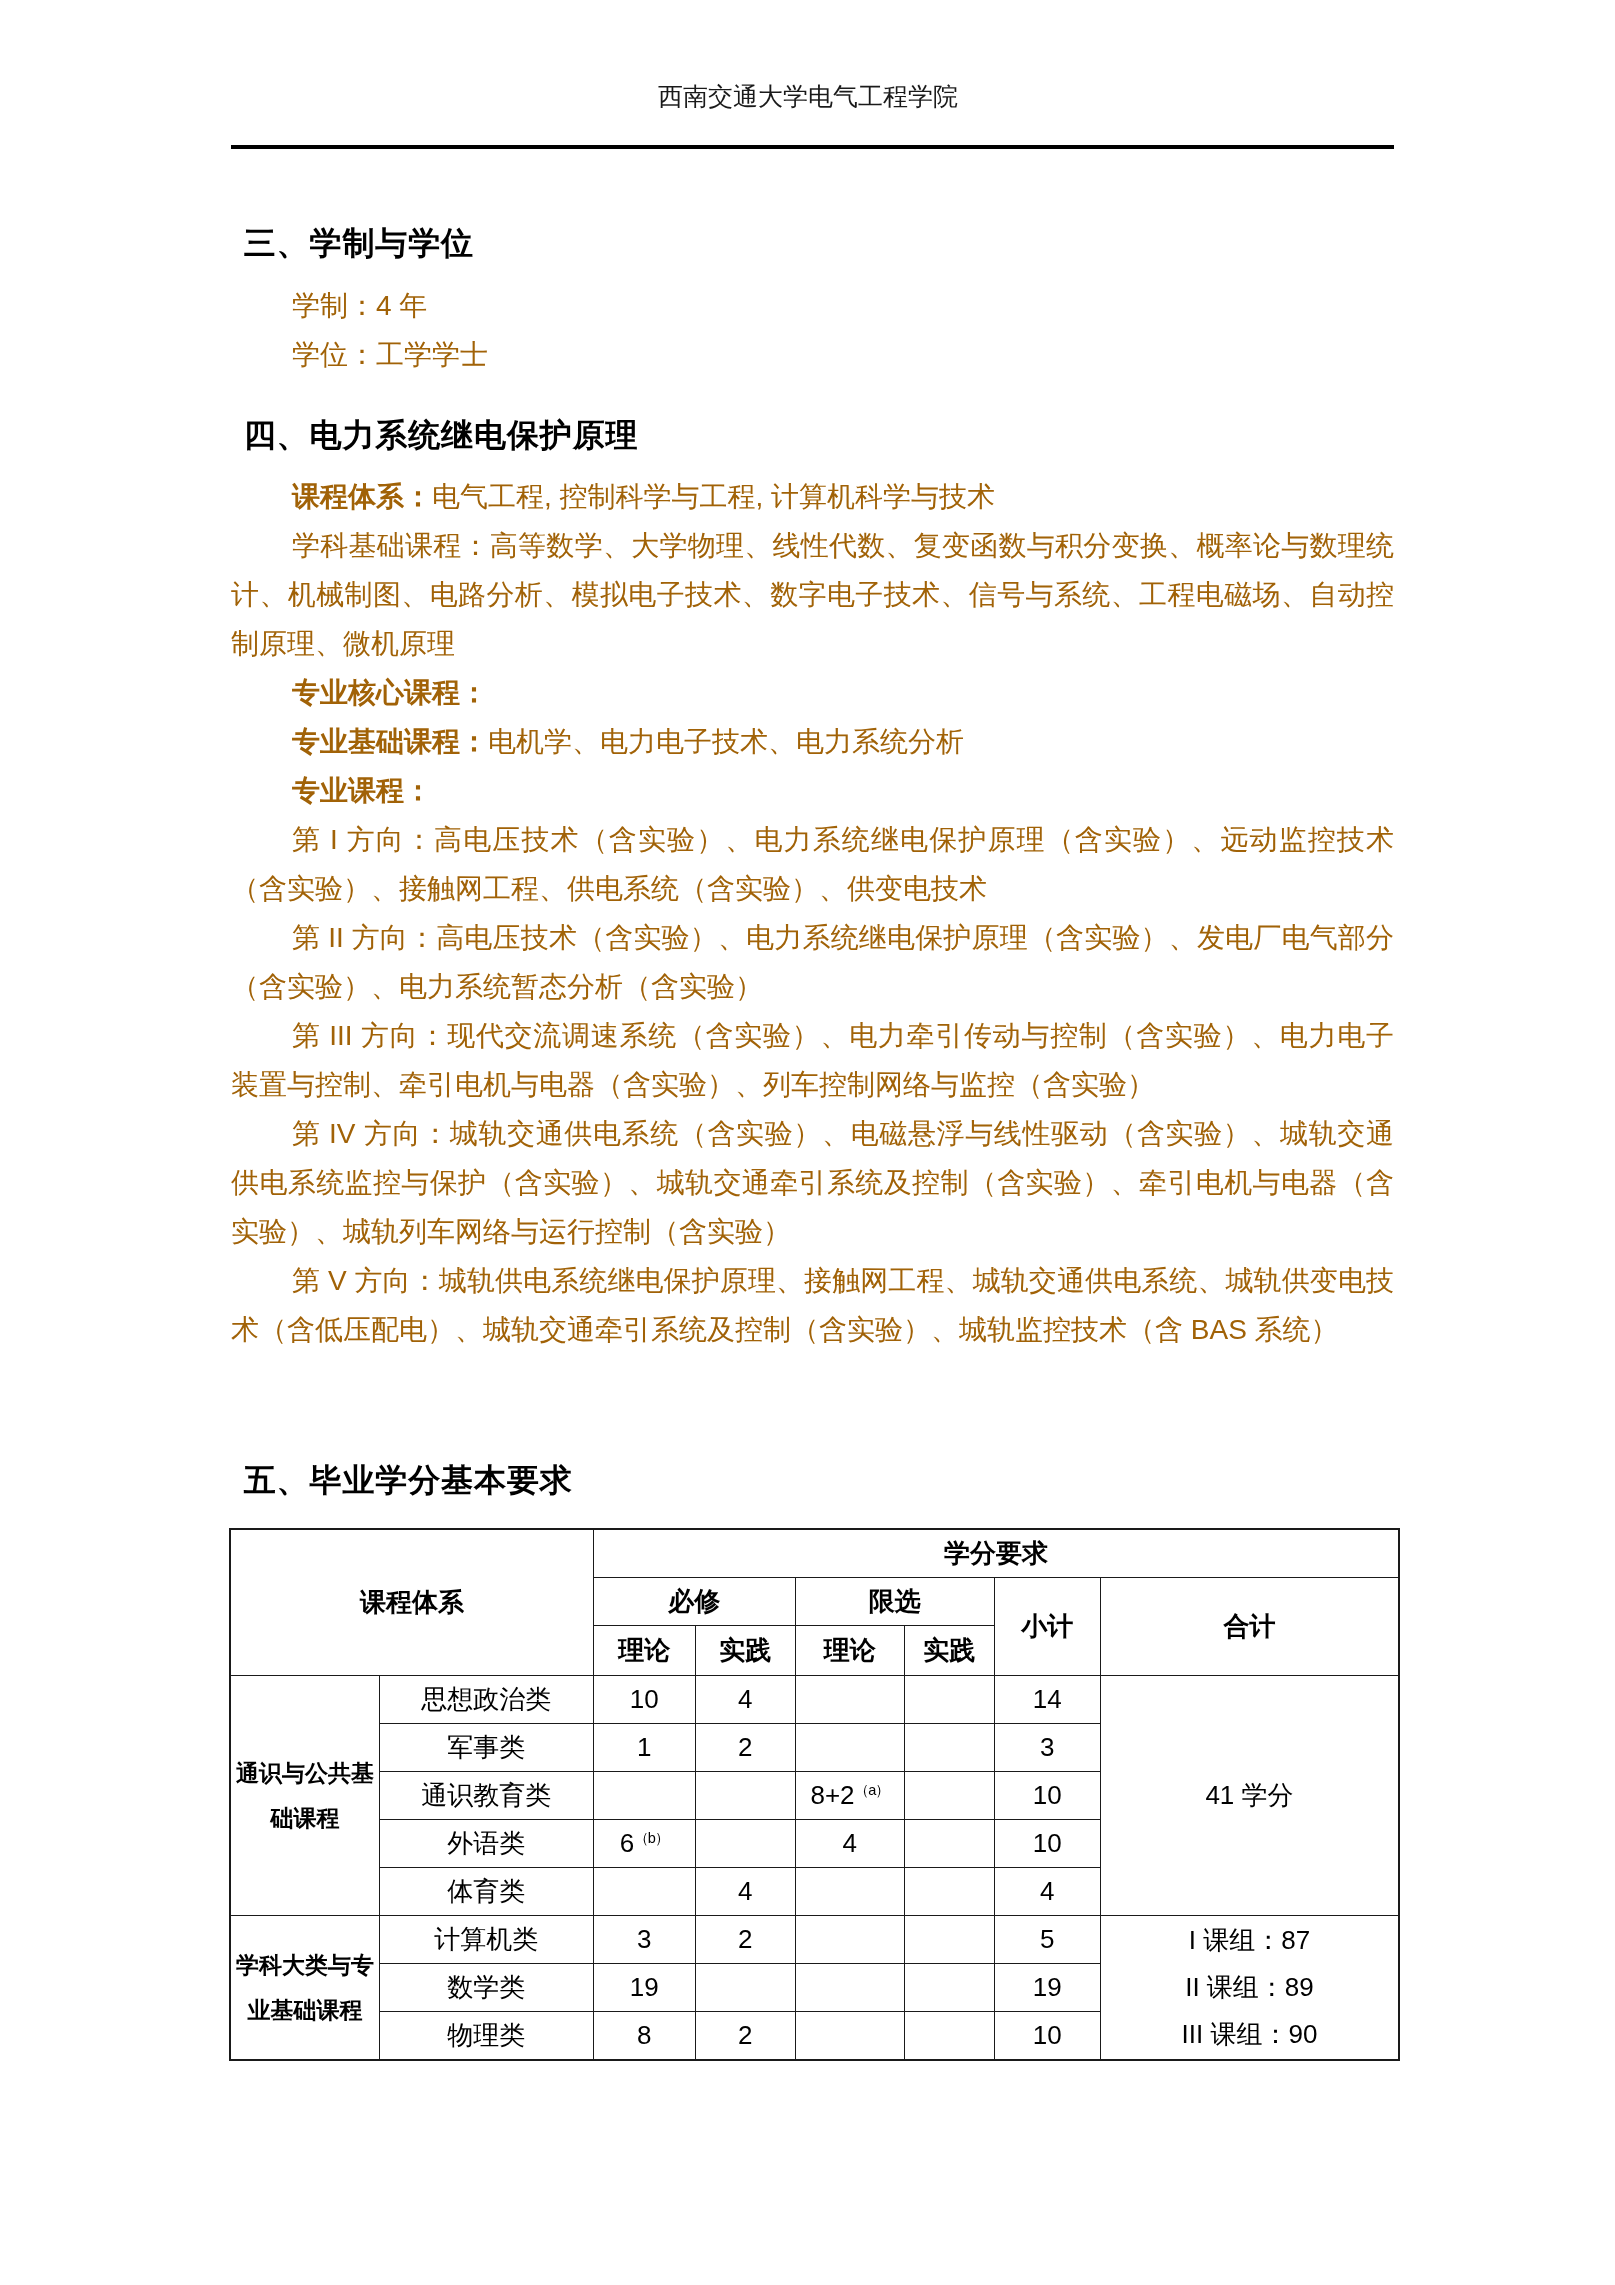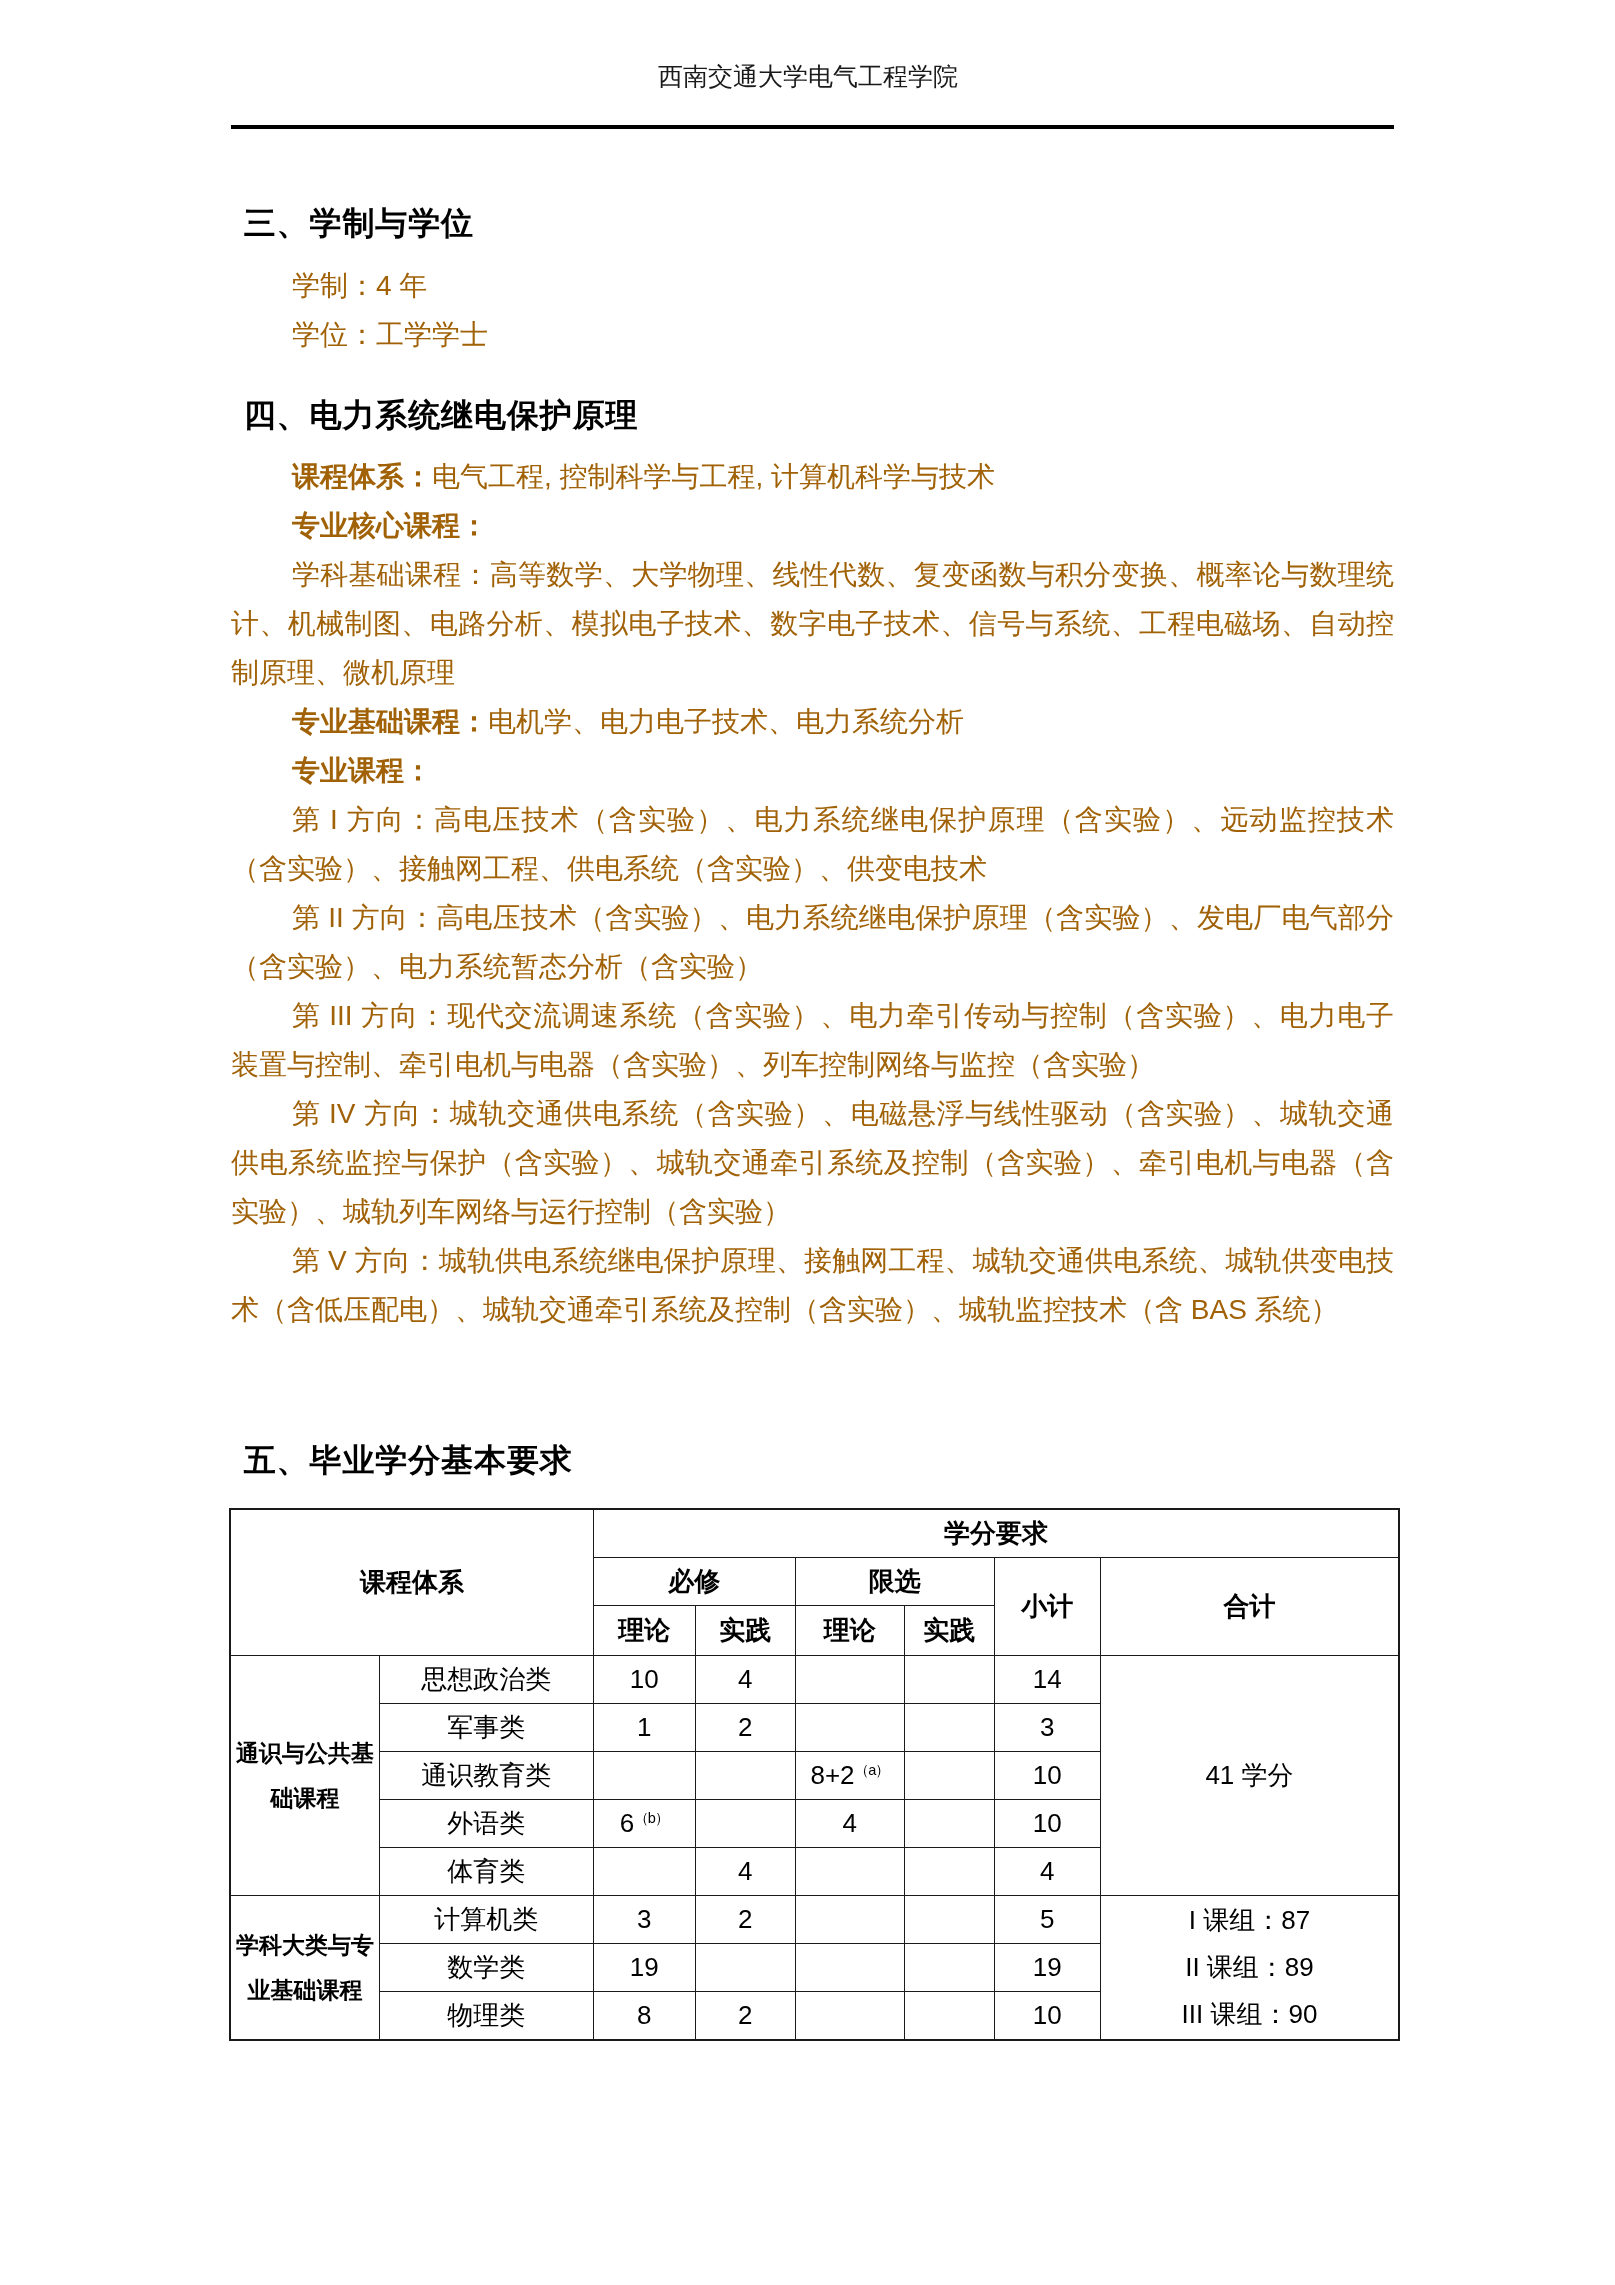--- a/index.html
+++ b/index.html
@@ -11,21 +11,21 @@
     background: #ffffff;
     color: #000;
     font-family: "Liberation Sans", sans-serif;
     overflow: hidden;
     box-sizing: border-box;
   }
   .content { margin: 0 222px 0 231px; }
 
   
   .doc-header {
-    padding-top: 61px;
+    padding-top: 81px;
     text-align: center;
     font-family: "Liberation Serif", serif;
     font-size: 25px;
     line-height: 31px;
     color: #1a1a1a;
   }
   .header-rule {
     margin-top: 33px;
     height: 3.6px;
     background: #000;
@@ -107,22 +107,22 @@
 
     <div class="body-block">
       <p>学制：4 年</p>
       <p>学位：工学学士</p>
     </div>
 
     <h1 class="sec-heading" id="heading-4">四、电力系统继电保护原理</h1>
 
     <div class="body-block sec4-block">
       <p><span class="lead">课程体系：</span><span>电气工程, 控制科学与工程, 计算机科学与技术</span></p>
+      <p><span class="lead"></span><span>学科基础课程：高等数学、大学物理、线性代数、复变函数与积分变换、概率论与数理统计、机械制图、电路分析、模拟电子技术、数字电子技术、信号与系统、工程电磁场、自动控制原理、微机原理</span></p>
       <p><span class="lead">专业核心课程：</span><span></span></p>
-      <p><span class="lead"></span><span>学科基础课程：高等数学、大学物理、线性代数、复变函数与积分变换、概率论与数理统计、机械制图、电路分析、模拟电子技术、数字电子技术、信号与系统、工程电磁场、自动控制原理、微机原理</span></p>
       <p><span class="lead">专业基础课程：</span><span>电机学、电力电子技术、电力系统分析</span></p>
       <p><span class="lead">专业课程：</span><span></span></p>
       <p><span class="lead"></span><span>第 I 方向：高电压技术（含实验）、电力系统继电保护原理（含实验）、远动监控技术（含实验）、接触网工程、供电系统（含实验）、供变电技术</span></p>
       <p><span class="lead"></span><span>第 II 方向：高电压技术（含实验）、电力系统继电保护原理（含实验）、发电厂电气部分（含实验）、电力系统暂态分析（含实验）</span></p>
       <p><span class="lead"></span><span>第 III 方向：现代交流调速系统（含实验）、电力牵引传动与控制（含实验）、电力电子装置与控制、牵引电机与电器（含实验）、列车控制网络与监控（含实验）</span></p>
       <p><span class="lead"></span><span>第 IV 方向：城轨交通供电系统（含实验）、电磁悬浮与线性驱动（含实验）、城轨交通供电系统监控与保护（含实验）、城轨交通牵引系统及控制（含实验）、牵引电机与电器（含实验）、城轨列车网络与运行控制（含实验）</span></p>
       <p><span class="lead"></span><span>第 V 方向：城轨供电系统继电保护原理、接触网工程、城轨交通供电系统、城轨供变电技术（含低压配电）、城轨交通牵引系统及控制（含实验）、城轨监控技术（含 BAS 系统）</span></p>
     </div>
 
     <h1 class="sec-heading" id="heading-5">五、毕业学分基本要求</h1>

